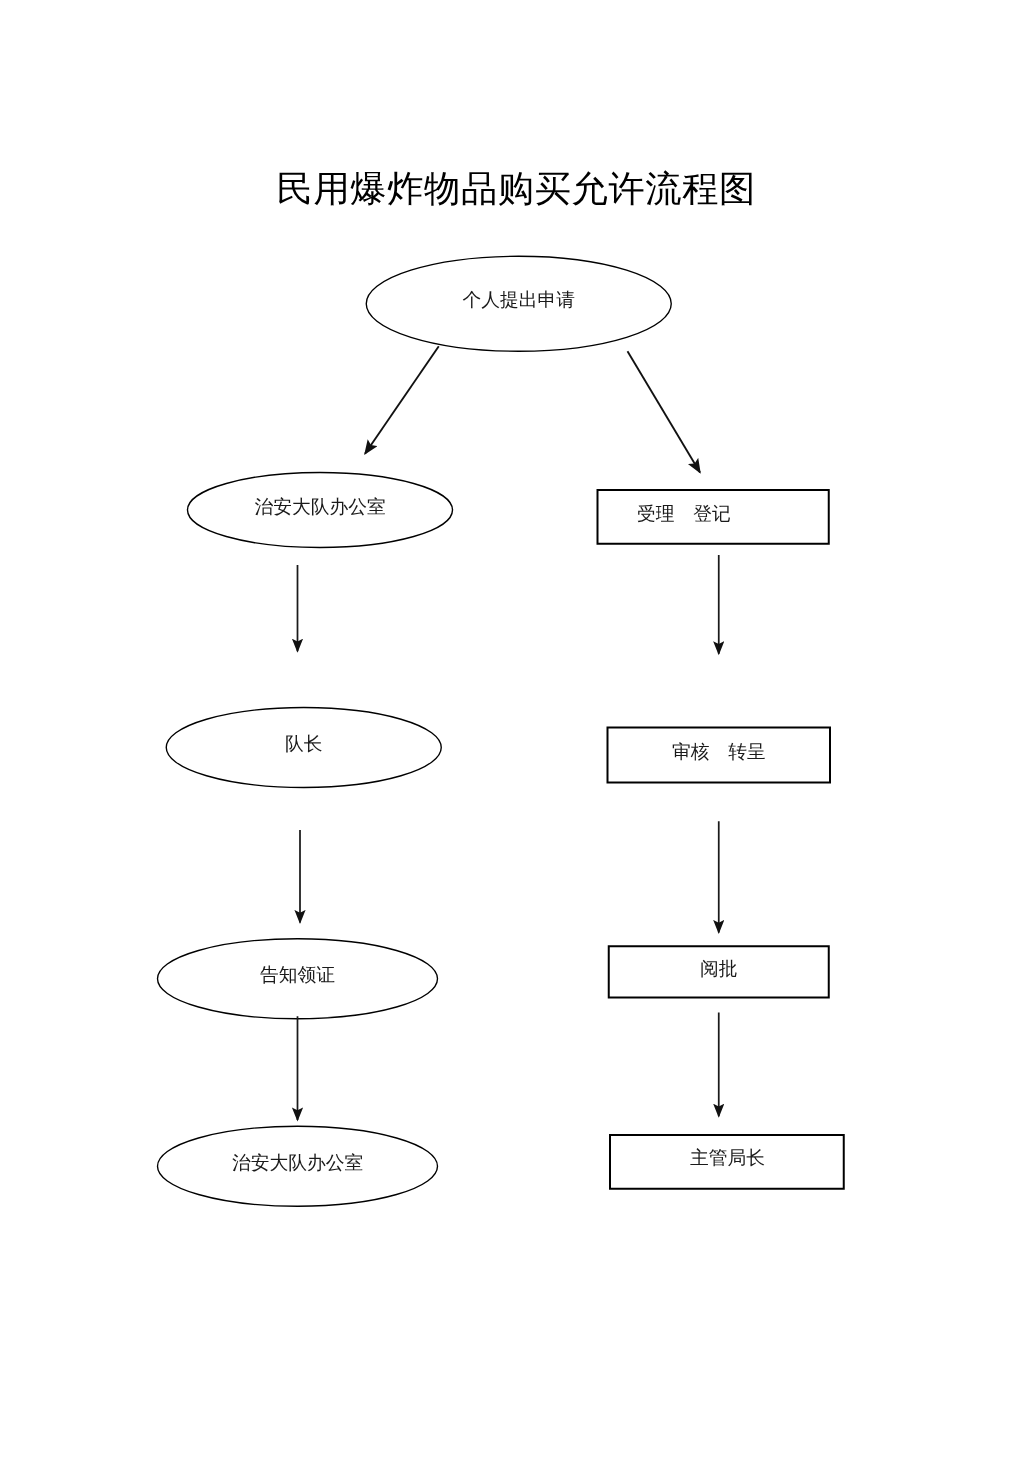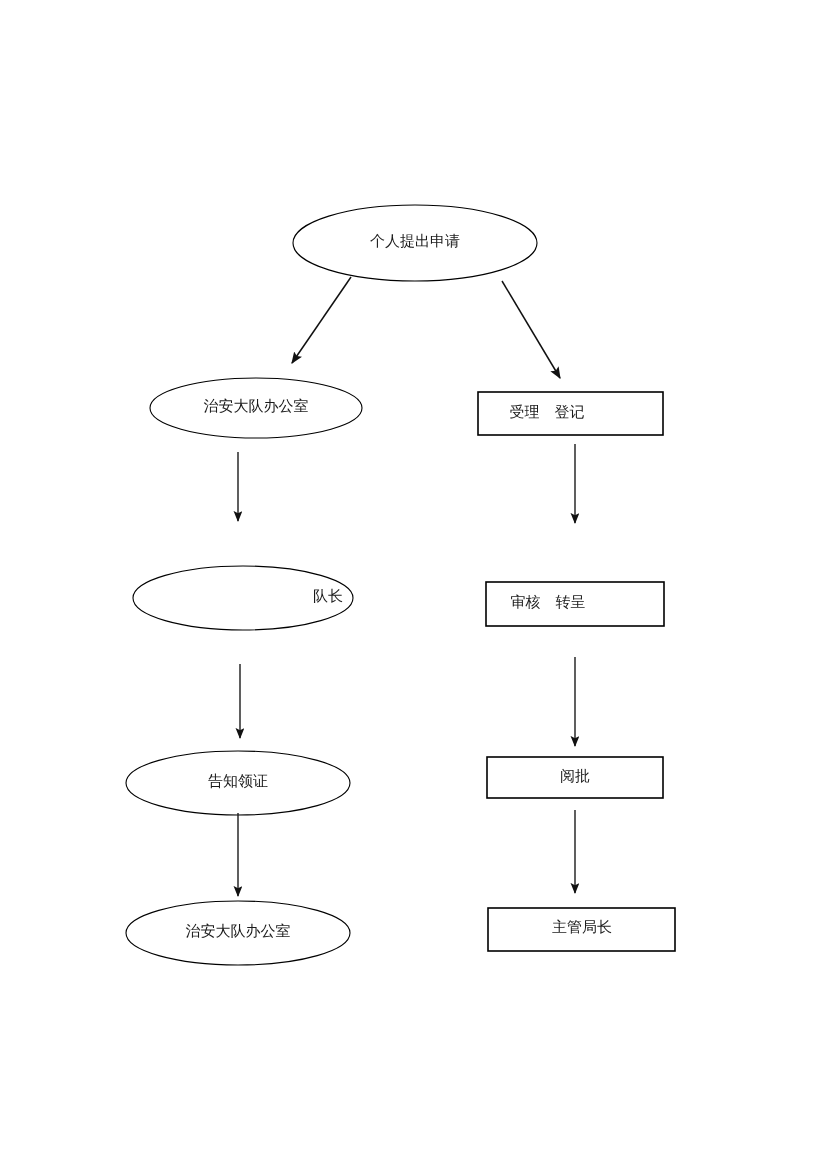--- a/index.html
+++ b/index.html
@@ -69,20 +69,21 @@
     stroke: #111111;
     stroke-width: 1.5;
     fill: none;
   }
 </style>
 </head>
 <body>
 
 <div id="page">
 
+  <div class="title">民用爆炸物品购买允许流程图</div>
 
   <svg id="diagram-svg" viewBox="0 0 826 1169" xmlns="http://www.w3.org/2000/svg">
     <defs>
       <marker id="arrowhead" markerWidth="9" markerHeight="9" refX="7.2" refY="3.2" orient="auto" markerUnits="strokeWidth">
         <path d="M0,0 L8,3.2 L0,6.4 L1.6,3.2 Z" fill="#111111"></path>
       </marker>
     </defs>
 
     <ellipse class="ellipse-shape" cx="415" cy="243" rx="122" ry="38"></ellipse>
 
@@ -104,22 +105,22 @@
     <line class="connector" x1="238" y1="813" x2="238" y2="896" marker-end="url(#arrowhead)"></line>
 
     <line class="connector" x1="575" y1="444" x2="575" y2="523" marker-end="url(#arrowhead)"></line>
     <line class="connector" x1="575" y1="657" x2="575" y2="746" marker-end="url(#arrowhead)"></line>
     <line class="connector" x1="575" y1="810" x2="575" y2="893" marker-end="url(#arrowhead)"></line>
   </svg>
 
   <div class="node-label" style="left:315px; top:233px; width:200px;">个人提出申请</div>
 
   <div class="node-label" style="left:156px; top:398px; width:200px;">治安大队办公室</div>
-  <div class="node-label" style="left:143px; top:588px; width:200px;text-align:right;">队长</div>
+  <div class="node-label" style="left:143px; top:588px; width:200px;">队长</div>
   <div class="node-label" style="left:138px; top:773px; width:200px;">告知领证</div>
   <div class="node-label" style="left:138px; top:923px; width:200px;">治安大队办公室</div>
 
   <div class="node-label" style="left:447px; top:404px; width:200px;">受理　登记</div>
-  <div class="node-label" style="left:448px; top:594px; width:200px;">审核　转呈</div>
+  <div class="node-label" style="left:475px; top:594px; width:200px;">审核　转呈</div>
   <div class="node-label" style="left:475px; top:768px; width:200px;">阅批</div>
   <div class="node-label" style="left:482px; top:919px; width:200px;">主管局长</div>
 
 </div>
 
 </body></html>

